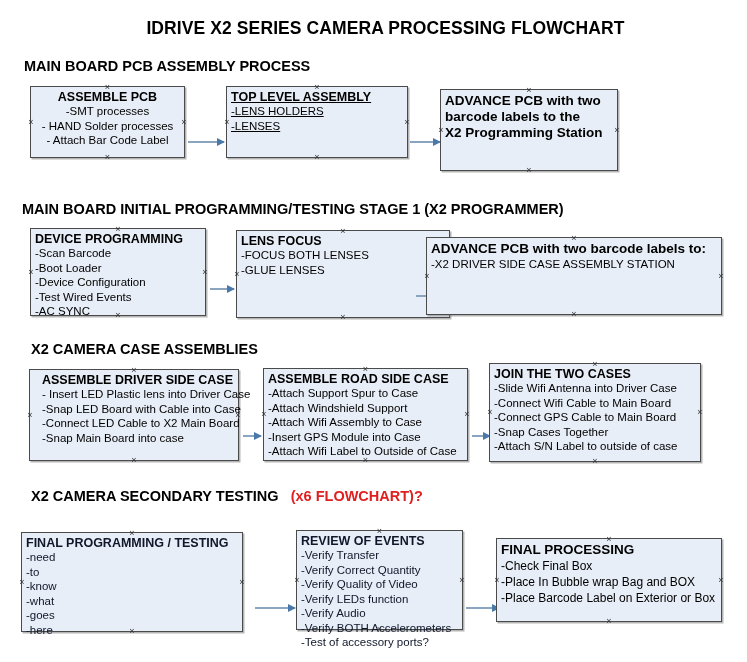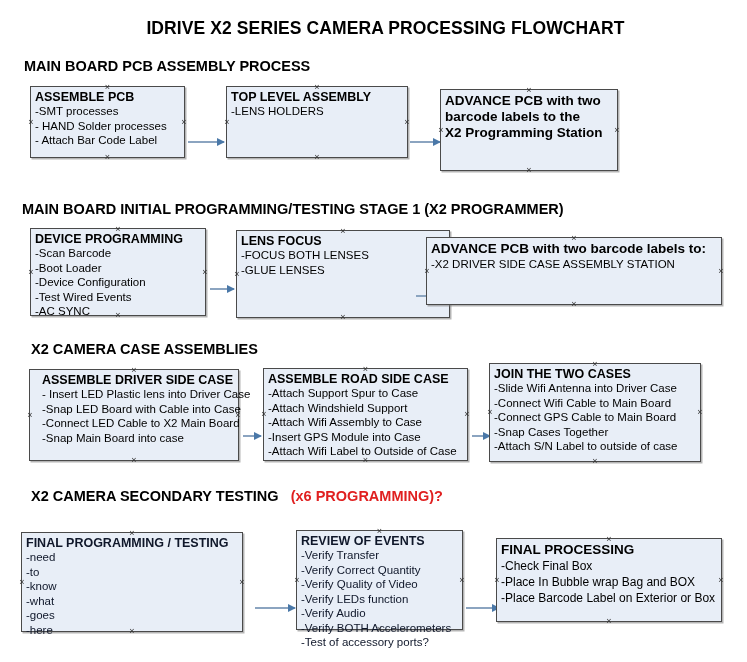--- a/index.html
+++ b/index.html
@@ -111,36 +111,37 @@
 </style>
 </head>
 <body>
 
 <div id="page">
 
   <div class="doc-title">IDRIVE X2  SERIES CAMERA PROCESSING FLOWCHART</div>
 
   <div class="section-head" style="left:24px; top:58px;">MAIN BOARD PCB ASSEMBLY PROCESS</div>
 
-  <div class="node" style="left:30px; top:86px; width:155px; height:72px;">
+  <div class="node" style="left:30px; top:86px; width:155px; height:72px;text-align:center;">
     <div class="node-title">ASSEMBLE PCB</div>
     <div class="node-line">-SMT processes</div>
     <div class="node-line">- HAND Solder processes</div>
     <div class="node-line">- Attach Bar Code Label</div>
     <div class="handle" style="left:50%; top:0;"></div>
     <div class="handle" style="left:50%; top:100%;"></div>
     <div class="handle" style="left:0; top:50%;"></div>
     <div class="handle" style="left:100%; top:50%;"></div>
   </div>
 
   <div class="arrow" style="left:188px; top:141px; width:36px;"></div>
 
-  <div class="node" style="left:226px; top:86px; width:182px; height:72px;">
+  <div class="node" style="left:226px; top:86px; width:182px; height:72px;text-decoration:underline;">
     <div class="node-title">TOP LEVEL ASSEMBLY</div>
     <div class="node-line">-LENS HOLDERS</div>
+    <div class="node-line">-LENSES</div>
     <div class="handle" style="left:50%; top:0;"></div>
     <div class="handle" style="left:50%; top:100%;"></div>
     <div class="handle" style="left:0; top:50%;"></div>
     <div class="handle" style="left:100%; top:50%;"></div>
   </div>
 
   <div class="arrow" style="left:410px; top:141px; width:30px;"></div>
 
   <div class="node titlebig bodybig" style="left:440px; top:77px; width:178px; height:82px;margin-top:12px;">
     <div class="node-title">ADVANCE PCB with two</div>
@@ -174,21 +175,21 @@
     <div class="node-line">-FOCUS BOTH LENSES</div>
     <div class="node-line">-GLUE LENSES</div>
     <div class="handle" style="left:50%; top:0;"></div>
     <div class="handle" style="left:50%; top:100%;"></div>
     <div class="handle" style="left:0; top:50%;"></div>
     <div class="handle" style="left:100%; top:50%;"></div>
   </div>
 
   <div class="arrow" style="left:416px; top:295px; width:27px;"></div>
 
-  <div class="node titlebig" style="left:426px; top:237px; width:296px; height:68px;">
+  <div class="node titlebig" style="left:426px; top:237px; width:296px; height:78px;">
     <div class="node-title">ADVANCE PCB with two barcode labels to:</div>
     <div class="node-line">-X2 DRIVER  SIDE  CASE  ASSEMBLY STATION</div>
     <div class="handle" style="left:50%; top:0;"></div>
     <div class="handle" style="left:50%; top:100%;"></div>
     <div class="handle" style="left:0; top:50%;"></div>
     <div class="handle" style="left:100%; top:50%;"></div>
   </div>
 
   <div class="section-head" style="left:31px; top:341px;">X2 CAMERA CASE ASSEMBLIES</div>
 
@@ -229,21 +230,21 @@
     <div class="node-line">-Snap Cases Together</div>
     <div class="node-line">-Attach S/N Label to outside of case</div>
     <div class="handle" style="left:50%; top:0;"></div>
     <div class="handle" style="left:50%; top:100%;"></div>
     <div class="handle" style="left:0; top:50%;"></div>
     <div class="handle" style="left:100%; top:50%;"></div>
   </div>
 
   <div class="section-head" style="left:31px; top:488px;">
     <span>X2 CAMERA SECONDARY TESTING</span>
-    <span>&nbsp;&nbsp;</span><span class="accent">(x6 PROGRAMMING)?</span>
+    <span>&nbsp;&nbsp;</span><span class="accent">(x6 FLOWCHART)?</span>
   </div>
 
   <div class="node red" style="left:21px; top:532px; width:222px; height:100px;">
     <div class="node-title">FINAL PROGRAMMING / TESTING</div>
     <div class="node-line">-need</div>
     <div class="node-line">-to</div>
     <div class="node-line">-know</div>
     <div class="node-line">-what</div>
     <div class="node-line">-goes</div>
     <div class="node-line">-here</div>

